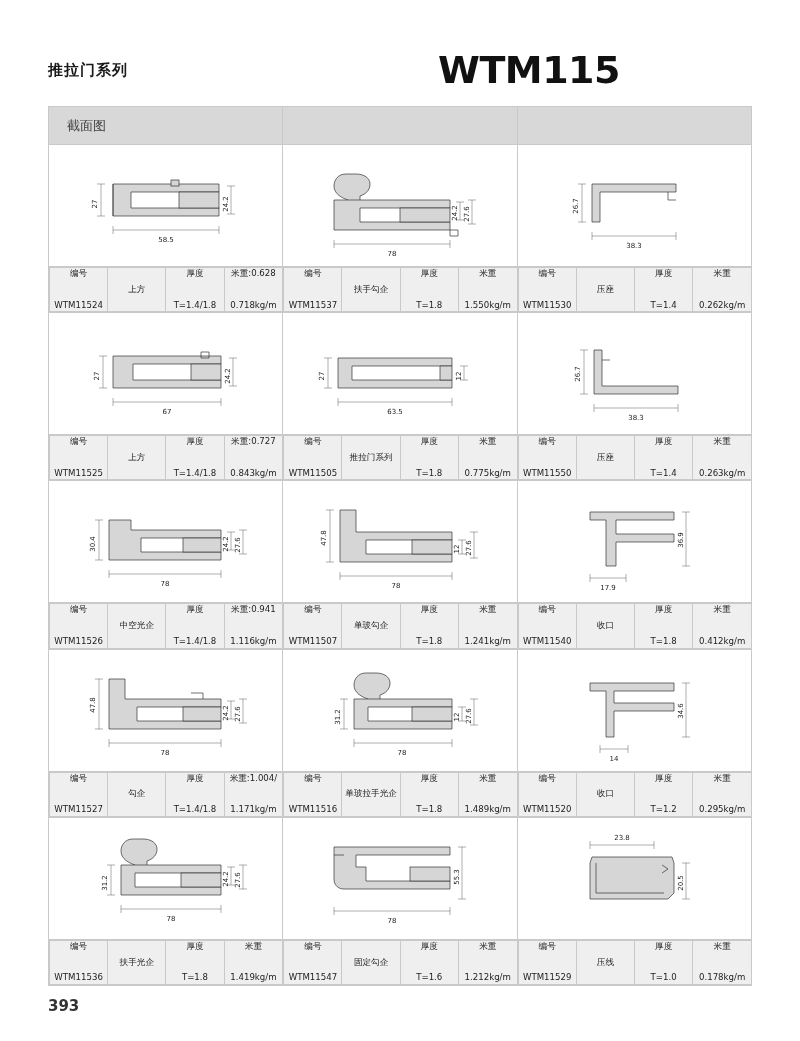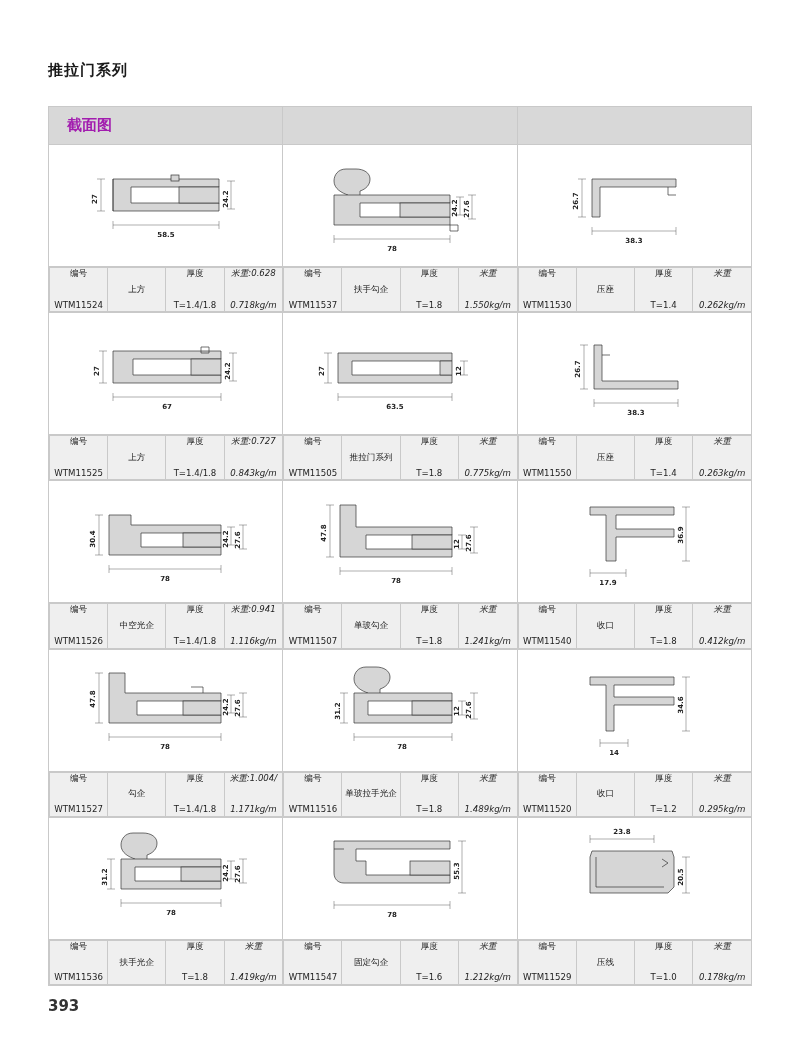--- a/index.html
+++ b/index.html
@@ -57,36 +57,36 @@
   }
   table.grid td {
     border: 1px solid #c9c9c9;
     padding: 0;
     vertical-align: middle;
   }
   
   .hdr-cell {
     height: 38px;
     background: #d8d8d8;
-    font-size: 15px;
-    font-weight: bold;
-    color: #a21caf;
+    font-size: 13px;
+    font-weight: normal;
+    color: #404040;
     padding-left: 18px !important;
   }
   .hdr-blank { background: #d8d8d8; }
 
   
   .draw-cell {
     height: 122px;
     background: #ffffff;
     position: relative;
   }
   .draw-inner {
     width: 100%; height: 100%;
-    display: flex; align-items: center; justify-content: center; font-weight: bold;
+    display: flex; align-items: flex-end; justify-content: center;
   }
   .draw-inner svg { display: block; }
 
   
   .spec-cell { padding: 0 !important; }
   .spec-table {
     width: 100%;
     border-collapse: collapse;
     table-layout: fixed;
   }
@@ -95,21 +95,21 @@
     border-right: 1px solid #c9c9c9;
     background: #efefef;
     text-align: center;
     font-size: 8.6px;
     line-height: 1.35;
     color: #222;
     height: 40px;
     padding: 2px 1px;
     white-space: nowrap;
   }
-  .spec-table td:last-child { border-right: none; font-style: italic; }
+  .spec-table td:last-child { border-right: none; }
   .spec-table .l1 { display: block; }
   .spec-table .l2 { display: block; margin-top: 20px; }
 
   .pagenum {
     position: absolute;
     left: 48px;
     bottom: 26px;
     font-size: 15px;
     font-weight: bold;
     color: #333;
@@ -125,20 +125,21 @@
   .pl { stroke: #333; stroke-width: 0.7; fill: none; }
   .dim { stroke: #333; stroke-width: 0.4; fill: none; }
 </style>
 </head>
 <body>
 
 <div class="page">
 
   <div class="header">
     <div class="series-title">推拉门系列</div>
+    <div class="model-title">WTM115</div>
   </div>
 
   <div class="table-wrap">
     <table class="grid">
       <colgroup>
         <col style="width:33.33%">
         <col style="width:33.33%">
         <col style="width:33.34%">
       </colgroup>
 

